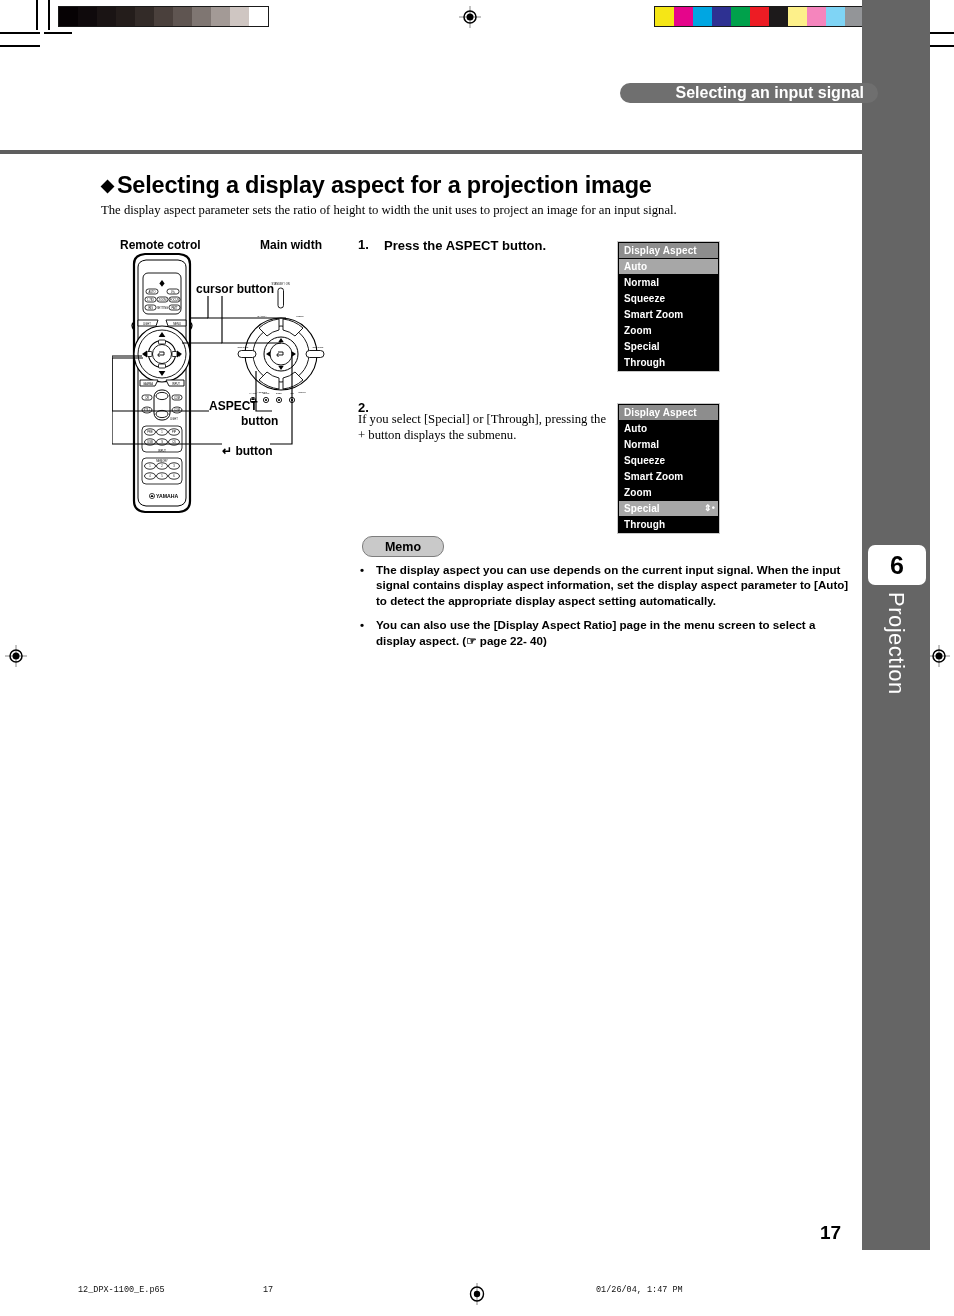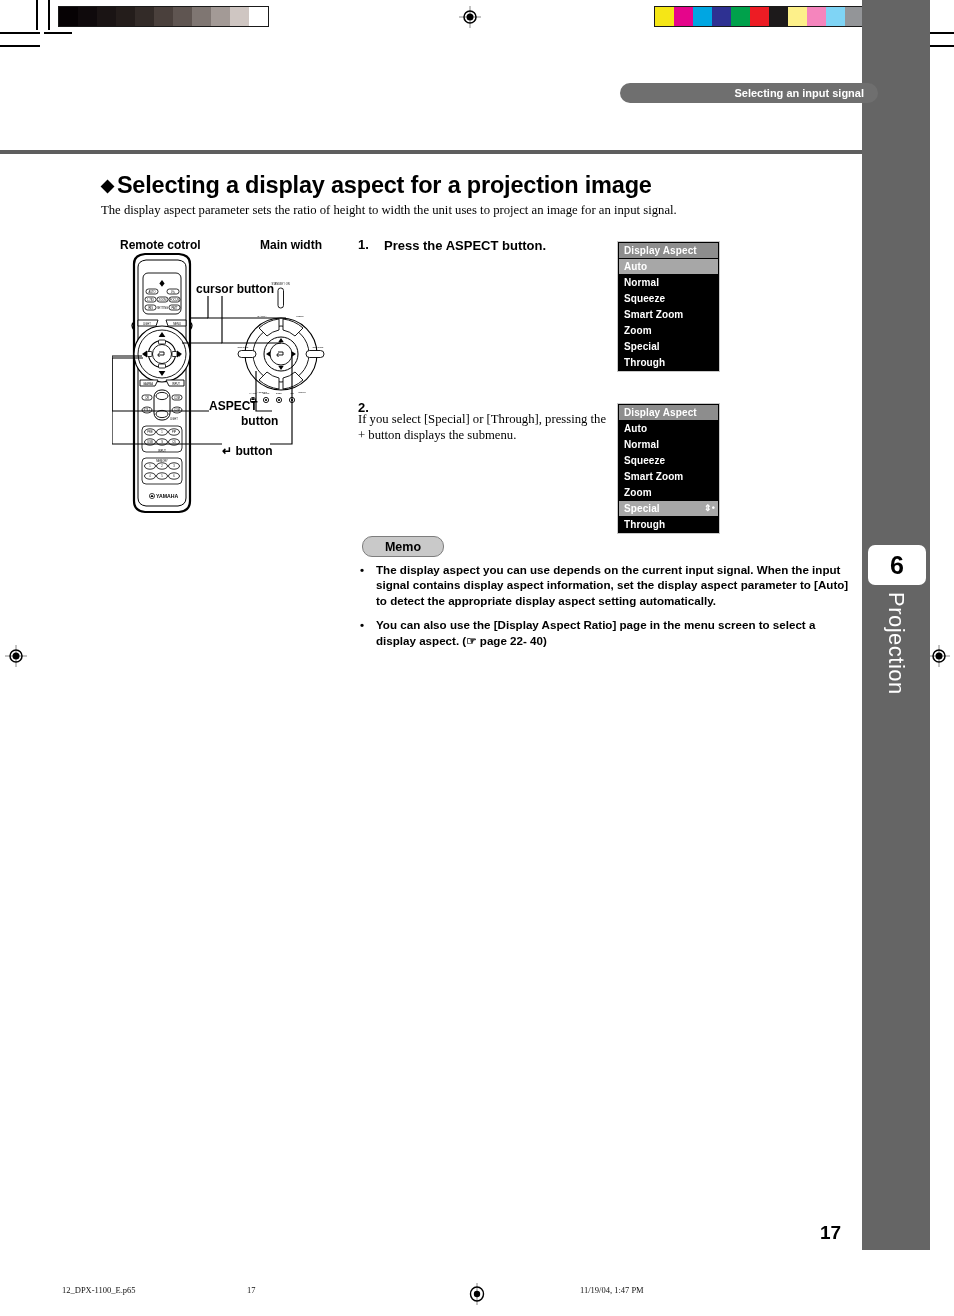--- a/index.html
+++ b/index.html
@@ -19,21 +19,21 @@
                border-radius:7px;display:flex;align-items:center;justify-content:center;}
   #chapter-tab span{font-size:25px;font-weight:bold;color:#000;}
   #chapter-name{position:absolute;left:862px;top:592px;width:68px;height:130px;
                 display:flex;align-items:flex-start;justify-content:center;}
   #chapter-name span{writing-mode:vertical-rl;font-size:22px;color:#fff;letter-spacing:.5px;}
 
   
   #runhead{position:absolute;left:620px;top:83px;height:20px;padding:0 14px 0 14px;
            background:#6f6f6f;border-radius:10px;display:flex;align-items:center;
            justify-content:flex-end;min-width:230px;}
-  #runhead span{color:#fff;font-size:11px;font-weight:bold;}
+  #runhead span{color:#fff;font-size:16px;font-weight:bold;}
   #rule{position:absolute;left:0;top:150px;width:862px;height:4px;background:#5e5e5e;}
 
   
   #h1{position:absolute;left:101px;top:172px;font-size:23.5px;font-weight:bold;letter-spacing:-.2px;}
   #h1 .diamond{font-size:17px;vertical-align:2px;margin-right:3px;}
   #lead{position:absolute;left:101px;top:203px;width:640px;font-family:"Liberation Serif",serif;
         font-size:12.7px;}
 
   .fig-label{position:absolute;font-size:12px;font-weight:bold;}
 
@@ -61,21 +61,21 @@
              justify-content:center;}
   #memo-pill span{font-size:12.5px;font-weight:bold;color:#000;}
   #memo-list{position:absolute;left:360px;top:562px;width:492px;}
   .memo-item{display:flex;margin-bottom:9px;font-size:11.6px;font-weight:bold;line-height:1.33;}
   .memo-item .bullet{width:16px;flex:none;}
   .memo-item .txt{flex:1;}
 
   
   #pageno{position:absolute;left:820px;top:1222px;font-size:19px;font-weight:bold;}
   .footer{position:absolute;top:1285px;font-size:8.5px;color:#111;
-          font-family:Liberation Serif, serif;}
+          font-family:Liberation Mono, monospace;margin-left:16px;}
 
   
   #illus{position:absolute;left:112px;top:248px;width:235px;height:275px;}
 </style>
 </head>
 <body>
 
 <div id="wedge" class="colorstrip" style="left:58px;top:6px;">
     <div style="background: rgb(6, 2, 4);"></div>
     <div style="background: rgb(15, 10, 12);"></div>
@@ -384,13 +384,13 @@
     </div>
     <div class="memo-item">
       <div class="bullet">•</div>
       <div class="txt">You can also use the [Display Aspect Ratio] page in the menu screen to select a display aspect. (☞ page 22- 40)</div>
     </div>
   </div>
 
 <div id="pageno">17</div>
 <div class="footer" style="left:62px;">12_DPX-1100_E.p65</div>
 <div class="footer" style="left:247px;">17</div>
-<div class="footer" style="left:580px;">11/19/04, 1:47 PM</div>
+<div class="footer" style="left:580px;">01/26/04, 1:47 PM</div>
 
 </body></html>

